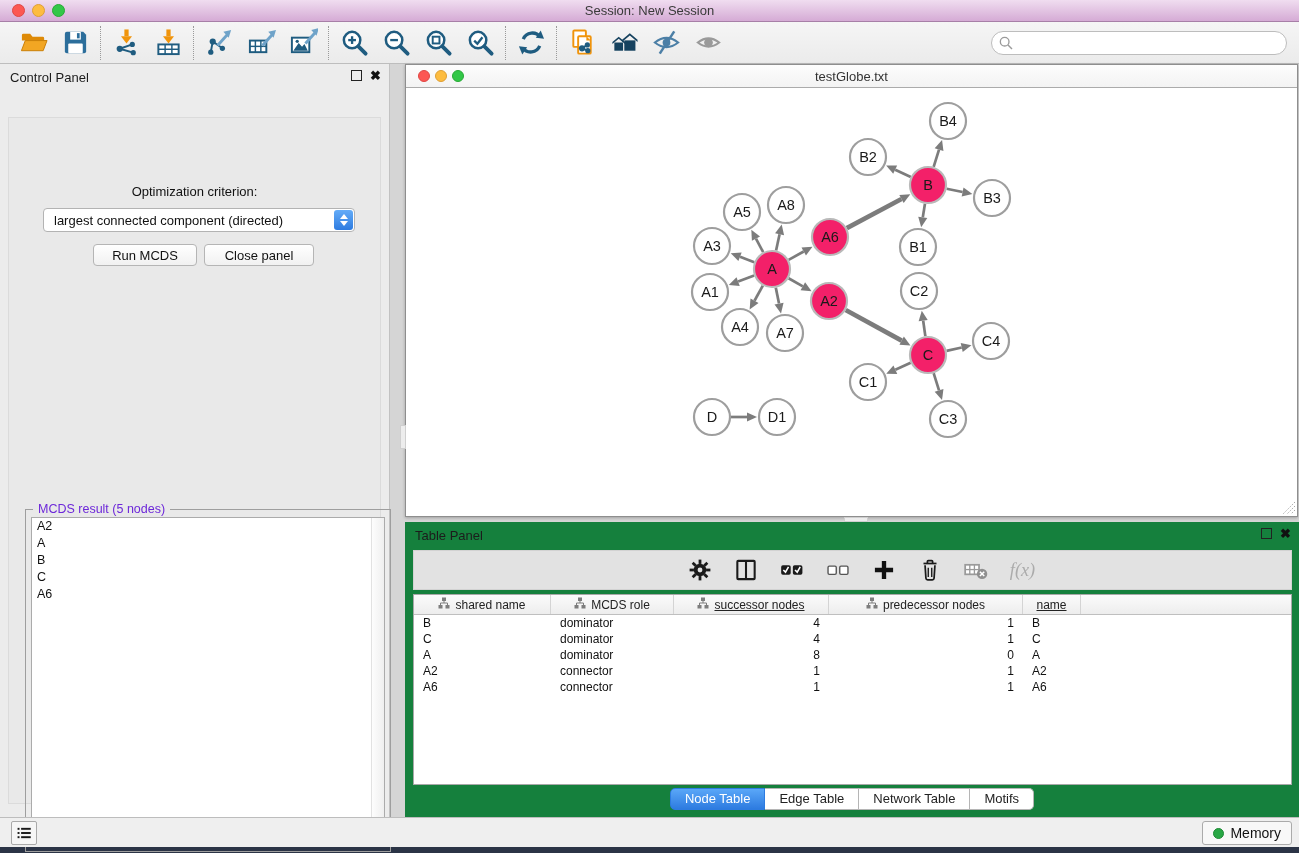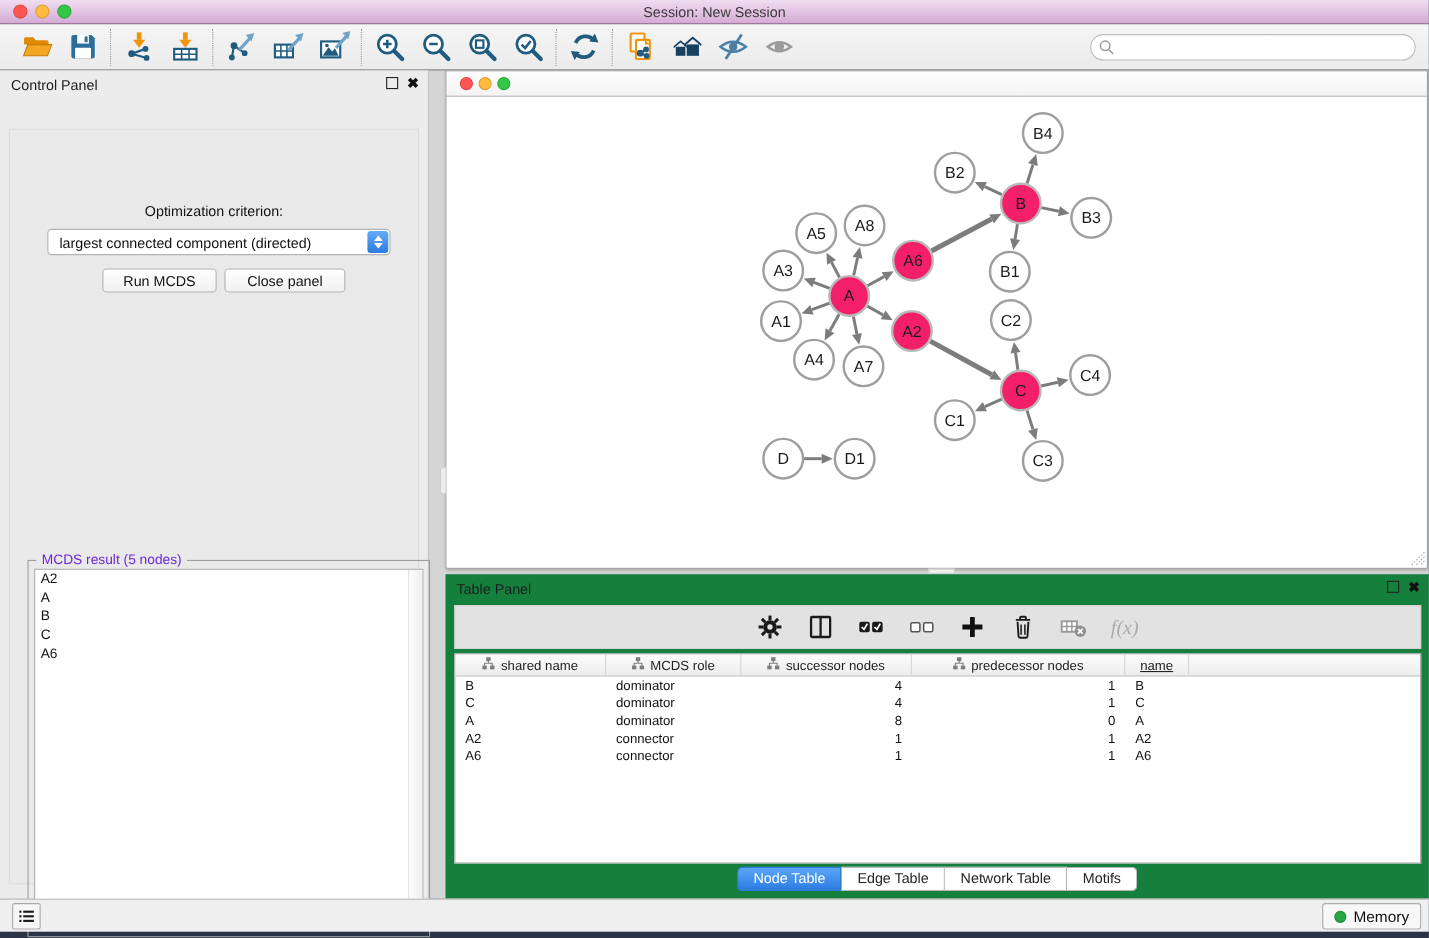--- a/index.html
+++ b/index.html
@@ -338,20 +338,21 @@
     </div>
   </div>
 
   <div id="network-window">
     <div id="nw-titlebar">
       <div class="lights">
         <span class="light red"></span>
         <span class="light yellow"></span>
         <span class="light green"></span>
       </div>
+      <div id="nw-title">testGlobe.txt</div>
     </div>
     <svg id="graph-canvas" viewBox="0 0 891 428">
         <g>
           <line x1="348.25882377126106" y1="174.19921577898342" x2="334.0123835190615" y2="168.73808034897357" stroke="#7C7C7C" stroke-width="2.7"></line>
           <polygon points="324.674922346041,165.15872023264905 335.65888917257075,164.44284820938415 332.3658778655522,173.03331248856298" fill="#7C7C7C"></polygon>
         </g>
         <g>
           <line x1="357.1508177761802" y1="164.18655377474232" x2="349.9723929849787" y2="150.5475466714595" stroke="#7C7C7C" stroke-width="2.7"></line>
           <polygon points="345.31492865665246,141.69836444763965 354.0430168079358,148.40511308042943 345.90176916202154,152.68998026248954" fill="#7C7C7C"></polygon>
         </g>
@@ -607,21 +608,21 @@
             <span><svg viewBox="0 0 12 12" width="12" height="12">
                 <g fill="#7d7d7d">
                   <rect x="4" y="0.5" width="4" height="3.5"></rect>
                   <rect x="0.5" y="8" width="4" height="3.5"></rect>
                   <rect x="7.5" y="8" width="4" height="3.5"></rect>
                 </g>
                 <path d="M6,4 V6 M2.5,8 V6 H9.5 V8" fill="none" stroke="#7d7d7d" stroke-width="1"></path>
               </svg></span>
             <span>MCDS role</span>
           </div>
-          <div class="th-cell" style="width: 155px;">
+          <div class="th-cell" style="width: 155px; text-decoration: underline;">
             <span><svg viewBox="0 0 12 12" width="12" height="12">
                 <g fill="#7d7d7d">
                   <rect x="4" y="0.5" width="4" height="3.5"></rect>
                   <rect x="0.5" y="8" width="4" height="3.5"></rect>
                   <rect x="7.5" y="8" width="4" height="3.5"></rect>
                 </g>
                 <path d="M6,4 V6 M2.5,8 V6 H9.5 V8" fill="none" stroke="#7d7d7d" stroke-width="1"></path>
               </svg></span>
             <span>successor nodes</span>
           </div>

